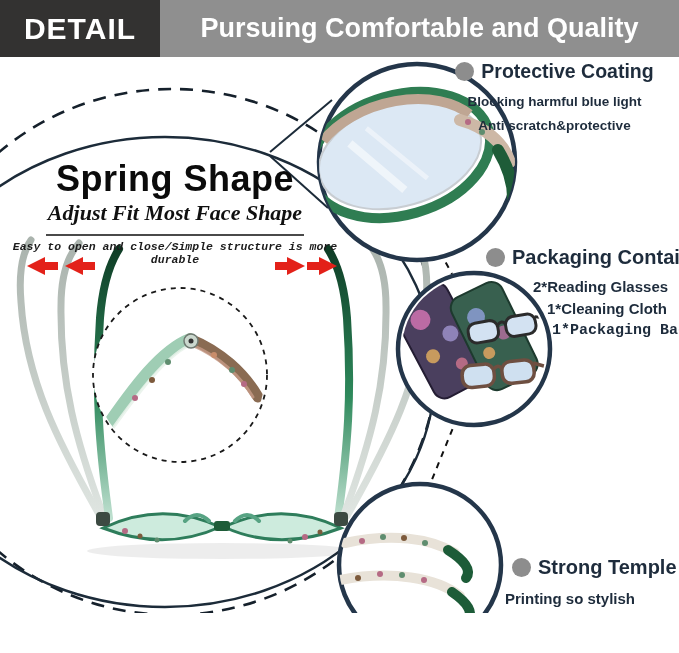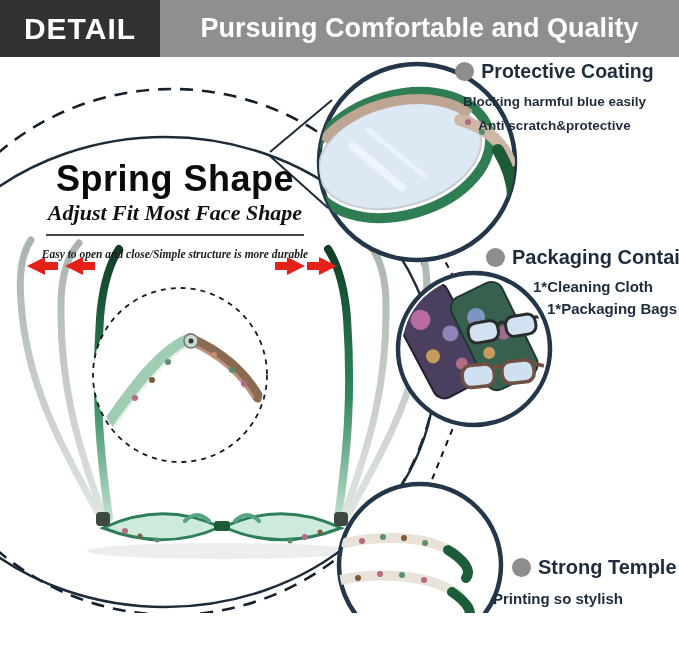--- a/index.html
+++ b/index.html
@@ -13,22 +13,22 @@
     background:var(--banner,#8f8f8f);display:flex;align-items:center;justify-content:center;}
   #banner span{color:#fff;font-size:27px;font-weight:bold;white-space:nowrap;}
   
   #art{position:absolute;left:0;top:0;width:679px;height:653px;}
   
   #hero{position:absolute;left:10px;top:158px;width:330px;text-align:center;color:#0b0b0b;}
   #hero .title{font-size:36px;font-weight:bold;letter-spacing:0.5px;}
   #hero .subtitle{font-family:"Liberation Serif",serif;font-style:italic;font-weight:bold;
     font-size:22px;color:#101010;}
   #hero .divider{width:258px;margin:8px auto 0;border-top:2px solid #4a4a4a;height:0;}
-  #hero .note{font-family:Liberation Serif, serif;font-style:italic;font-weight:bold;
-    font-size:11.5px;margin-top:12px;color:#1c1c1c;}
+  #hero .note{font-family:Liberation Mono, monospace;font-style:italic;font-weight:bold;
+    font-size:11.5px;margin-top:4px;color:#1c1c1c;}
   
   .feature{position:absolute;width:201px;color:var(--navy,#1e2c3c);}
   .f-head{display:flex;align-items:center;gap:7px;}
   .bullet{width:19px;height:19px;border-radius:50%;background:var(--bullet,#8d8d8d);flex:0 0 auto;}
   .f-title{font-weight:bold;white-space:nowrap;}
   .f-line{font-weight:bold;white-space:nowrap;}
   #feature-protective{left:454px;top:60px;text-align:center;}
   #feature-protective .f-head{justify-content:center;}
   #feature-protective .f-title{font-size:19.5px;}
   #feature-protective .f-line{font-size:13.5px;line-height:24px;}
@@ -40,21 +40,21 @@
   #feature-packaging .f-line{line-height:22px;}
   #feature-packaging .f-line:nth-child(1){margin-left:55px;}
   #feature-packaging .f-line:nth-child(2){margin-left:69px;}
   #feature-packaging .f-line:nth-child(3){margin-left:74px;font-family:Liberation Mono, monospace;}
   #feature-packaging .f-line:nth-child(4){margin-left:82px;}
   #feature-strong{left:478px;top:556px;}
   #feature-strong .f-head{margin-left:34px;}
   #feature-strong .f-title{font-size:20px;}
   #feature-strong .f-lines{margin-top:8px;font-size:15px;}
   #feature-strong .f-line{line-height:23px;}
-  #feature-strong .f-line:nth-child(1){margin-left:15px;}
+  #feature-strong .f-line:nth-child(1){margin-left:27px;}
   #feature-strong .f-line:nth-child(2){margin-left:10px;}
 </style>
 </head>
 <body>
 
 <div id="stage">
 
   <svg id="art" viewBox="0 0 679 653">
     <defs>
       <clipPath id="clipC1">
@@ -237,31 +237,32 @@
     <div class="divider"></div>
     <div class="note">Easy to open and close/Simple structure is more durable</div>
   </div>
 
   <div class="feature" id="feature-protective">
     <div class="f-head">
       <span class="bullet"></span>
       <span class="f-title">Protective Coating</span>
     </div>
     <div class="f-lines">
-      <div class="f-line">Blocking harmful blue easily</div>
+      <div class="f-line">Blocking harmful blue light</div>
       <div class="f-line">Anti scratch&amp;protective</div>
     </div>
   </div>
 
   <div class="feature" id="feature-packaging">
     <div class="f-head">
       <span class="bullet"></span>
       <span class="f-title">Packaging Contains</span>
     </div>
     <div class="f-lines">
+      <div class="f-line">2*Reading Glasses</div>
       <div class="f-line">1*Cleaning Cloth</div>
       <div class="f-line">1*Packaging Bags</div>
     </div>
   </div>
 
   <div class="feature" id="feature-strong">
     <div class="f-head">
       <span class="bullet"></span>
       <span class="f-title">Strong Temple</span>
     </div>

